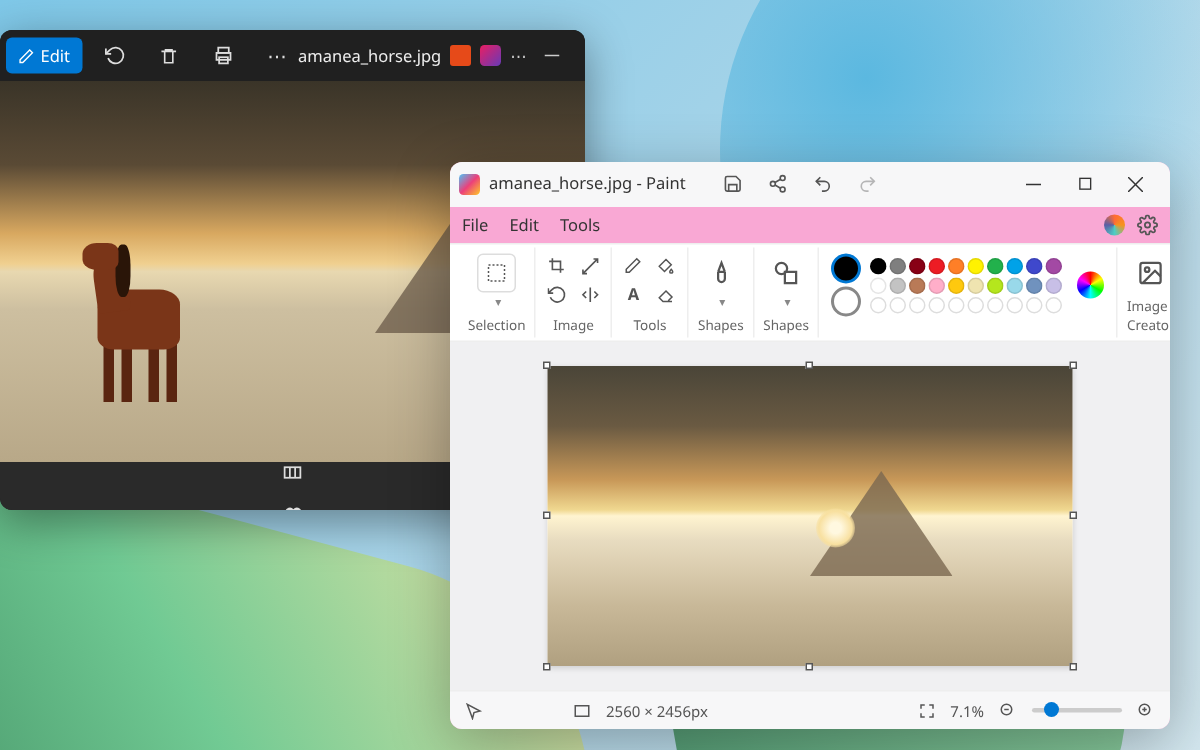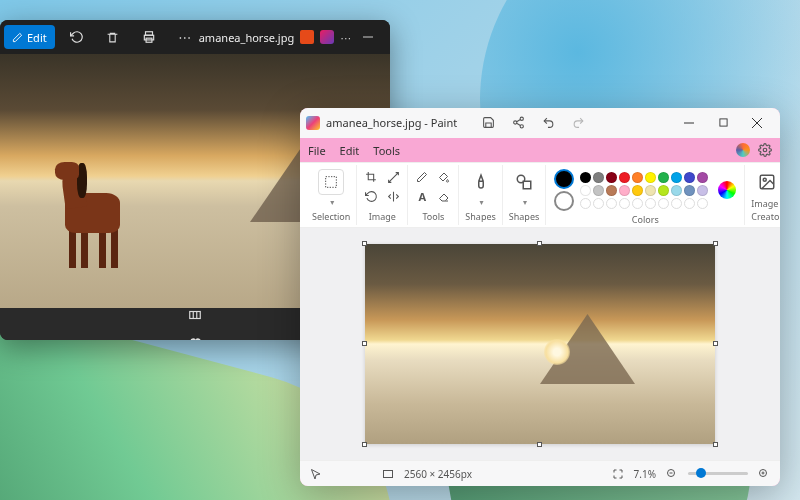--- a/index.html
+++ b/index.html
@@ -408,21 +408,20 @@
               <div class="swatch empty"></div>
               <div class="swatch empty"></div>
               <div class="swatch empty"></div>
               <div class="swatch empty"></div>
               <div class="swatch empty"></div>
               <div class="swatch empty"></div>
             </div>
         </div>
         <div class="color-edit"></div>
       </div>
-      <div class="rib-label" style="text-align:center">Colors</div>
     </div>
 
     <div class="rib-group">
       <div class="rib-iconbox" style="border:none">
           <svg width="18" height="18" viewBox="0 0 24 24" fill="none" stroke="currentColor" stroke-width="2">
             <rect x="3" y="3" width="18" height="18" rx="2"></rect>
             <circle cx="9" cy="9" r="2"></circle>
             <path d="M21 15l-5-5L5 21"></path>
           </svg>
         </div>

